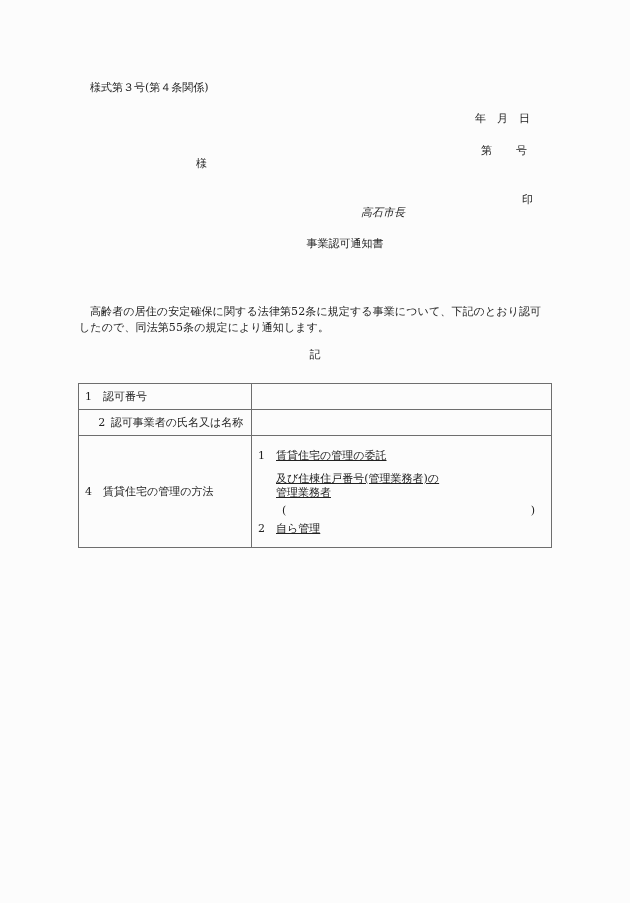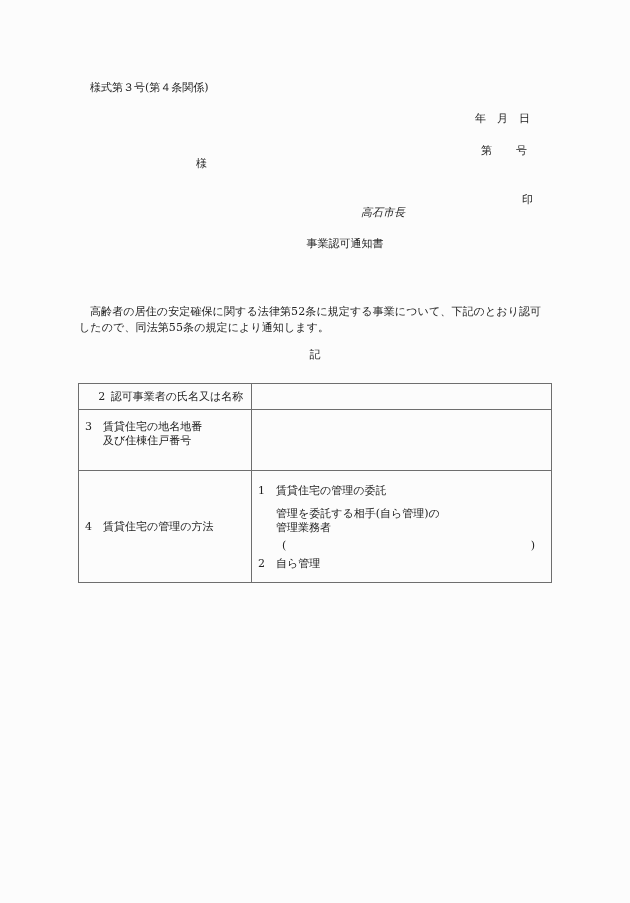--- a/index.html
+++ b/index.html
@@ -26,21 +26,21 @@
   }
   table.record td { border: 1px solid #6e6e6e; vertical-align: middle; padding: 0 0 0 6px; line-height: 14px; }
   table.record td.label { width: 166px; }
   table.record tr.r1 td { height: 25px; }
   table.record tr.r2 td { height: 25px; text-align: center; }
   table.record tr.r3 td { height: 50px; vertical-align: top; padding-top: 10px; }
   table.record tr.r4 td { height: 111px; }
   .num { display: inline-block; width: 18px; }
   .indent { padding-left: 18px; }
   .opts { padding: 6px 0 4px 0; }
-  .opt-line { line-height: 14px; }
+  .opt-line { line-height: 14px; text-decoration: underline; }
   .gap { height: 9px; }
   .paren { position: relative; height: 14px; margin: 4px 0 4px 24px; }
   .paren .r { position: absolute; right: 16px; top: 0; }
 </style>
 </head>
 <body>
 
 <div class="abs form-id">様式第３号(第４条関係)</div>
 
 <div class="abs doc-no">
@@ -55,38 +55,35 @@
 <div class="abs seal">印</div>
 
 <div class="abs title">事業認可通知書</div>
 
 <div class="abs body-text">高齢者の居住の安定確保に関する法律第52条に規定する事業について、下記のとおり認可したので、同法第55条の規定により通知します。</div>
 
 <div class="abs ki">記</div>
 
 <table class="record">
   <tbody>
+      <tr class="r1">
+    <td class="label"><span class="num">1</span><span>認可番号</span></td>
+    <td></td>
+  </tr>
   <tr class="r2">
     <td class="label"><span class="num">2</span><span>認可事業者の氏名又は名称</span></td>
-    <td></td>
-  </tr>
-  <tr class="r3">
-    <td class="label">
-      <div><span class="num">3</span><span>賃貸住宅の地名地番</span></div>
-      <div class="indent">及び住棟住戸番号</div>
-    </td>
     <td></td>
   </tr>
   <tr class="r4">
     <td class="label"><span class="num">4</span><span>賃貸住宅の管理の方法</span></td>
     <td>
       <div class="opts">
         <div class="opt-line"><span class="num">1</span><span>賃貸住宅の管理の委託</span></div>
         <div class="gap"></div>
-        <div class="opt-line indent">管理を委託する相手(自ら管理)の</div>
+        <div class="opt-line indent">及び住棟住戸番号(管理業務者)の</div>
         <div class="opt-line indent">管理業務者</div>
         <div class="paren">
           <span>(</span>
           <span class="r">)</span>
         </div>
         <div class="opt-line"><span class="num">2</span><span>自ら管理</span></div>
       </div>
     </td>
   </tr>
 </tbody>

